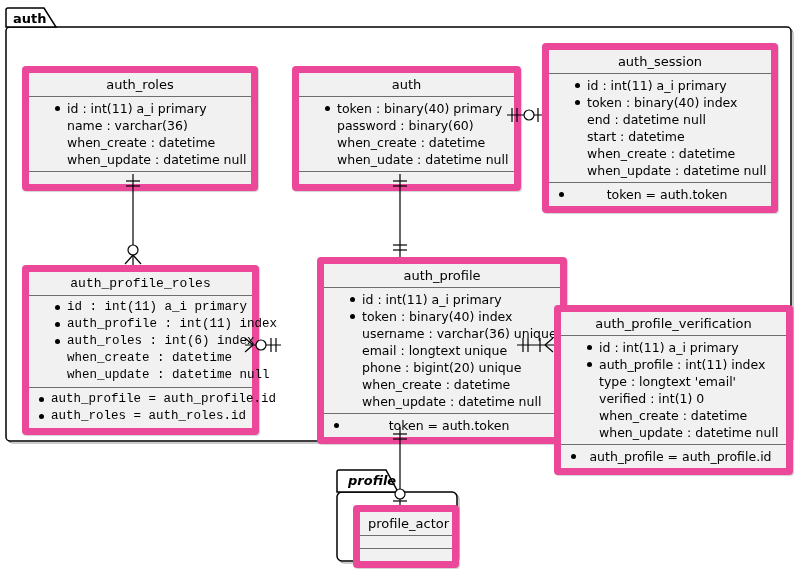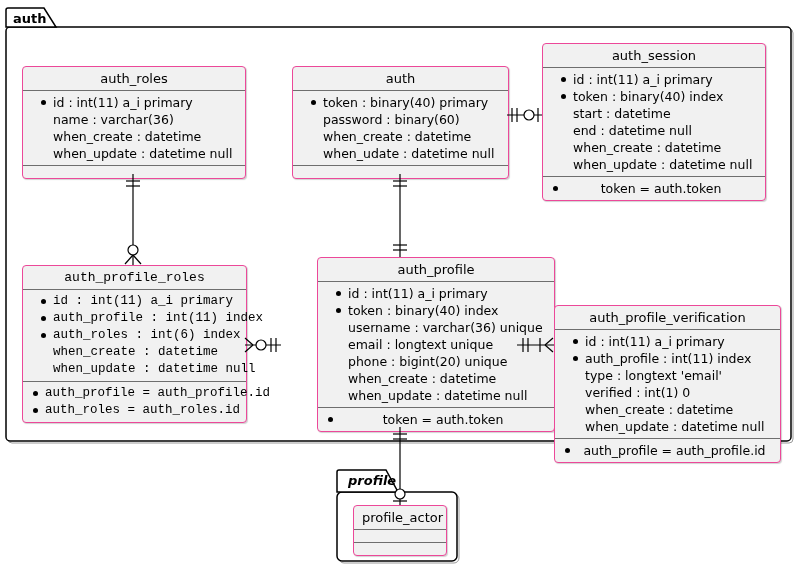--- a/index.html
+++ b/index.html
@@ -5,29 +5,29 @@
   html,body{margin:0;padding:0;}
   body{
     width:798px;height:569px;position:relative;background:#ffffff;
     font-family:"DejaVu Sans", sans-serif;color:#000;overflow:hidden;
   }
   svg{position:absolute;left:0;top:0;}
   #pkg-layer{z-index:0;}
   #rel-layer{z-index:3;pointer-events:none;}
   .pkg-label{position:absolute;z-index:2;font-weight:bold;font-size:13px;line-height:15px;white-space:nowrap;}
   .table{
-    position:absolute;z-index:2;background:#f1f1f1;border:1px solid #ec4899;
+    position:absolute;z-index:2;background:#f1f1f1;border:7px solid #ec4899;
     border-radius:4px;box-shadow:1px 1px 1px rgba(0,0,0,0.18);
     font-size:12.5px;
   }
   .t-title{
     font-size:13px;text-align:center;height:23px;line-height:23px;
     border-bottom:1px solid #6e6e6e;padding:0 8px;white-space:nowrap;
   }
-  .t-body{padding:3px 8px;border-bottom:1px solid #6e6e6e;min-height:6px;}
+  .t-body{padding:3px 16px;border-bottom:1px solid #6e6e6e;min-height:6px;}
   .t-keys{padding:3px 0;min-height:6px;text-align:center;}
   .trow{position:relative;padding:0 8px 0 22px;line-height:17px;white-space:nowrap;}
   .bullet{position:absolute;left:10px;top:6px;width:5px;height:5px;background:#000;border-radius:50%;}
 </style>
 </head>
 <body>
 
 <svg id="pkg-layer" width="798" height="569" viewBox="0 0 798 569">
 
   <rect x="6" y="27" width="785" height="414" rx="4" fill="#ffffff" stroke="#9a9a9a" stroke-width="1" transform="translate(2,2)"></rect>
@@ -64,22 +64,22 @@
       <div class="trow"><span>when_udate : datetime null</span></div>
     </div>
   <div class="t-keys"></div>
 </div>
 
 <div class="table" style="left:542px;top:43px;width:222px;">
   <div class="t-title">auth_session</div>
   <div class="t-body">
       <div class="trow"><span class="bullet"></span><span>id : int(11) a_i primary</span></div>
       <div class="trow"><span class="bullet"></span><span>token : binary(40) index</span></div>
+      <div class="trow"><span>end : datetime null</span></div>
       <div class="trow"><span>start : datetime</span></div>
-      <div class="trow"><span>end : datetime null</span></div>
       <div class="trow"><span>when_create : datetime</span></div>
       <div class="trow"><span>when_update : datetime null</span></div>
     </div>
   <div class="t-keys">
       <div class="trow"><span class="bullet"></span><span>token = auth.token</span></div>
     </div>
 </div>
 
 <div class="table" style="left:22px;top:265px;width:223px;font-family:Liberation Mono, monospace;">
   <div class="t-title">auth_profile_roles</div>

